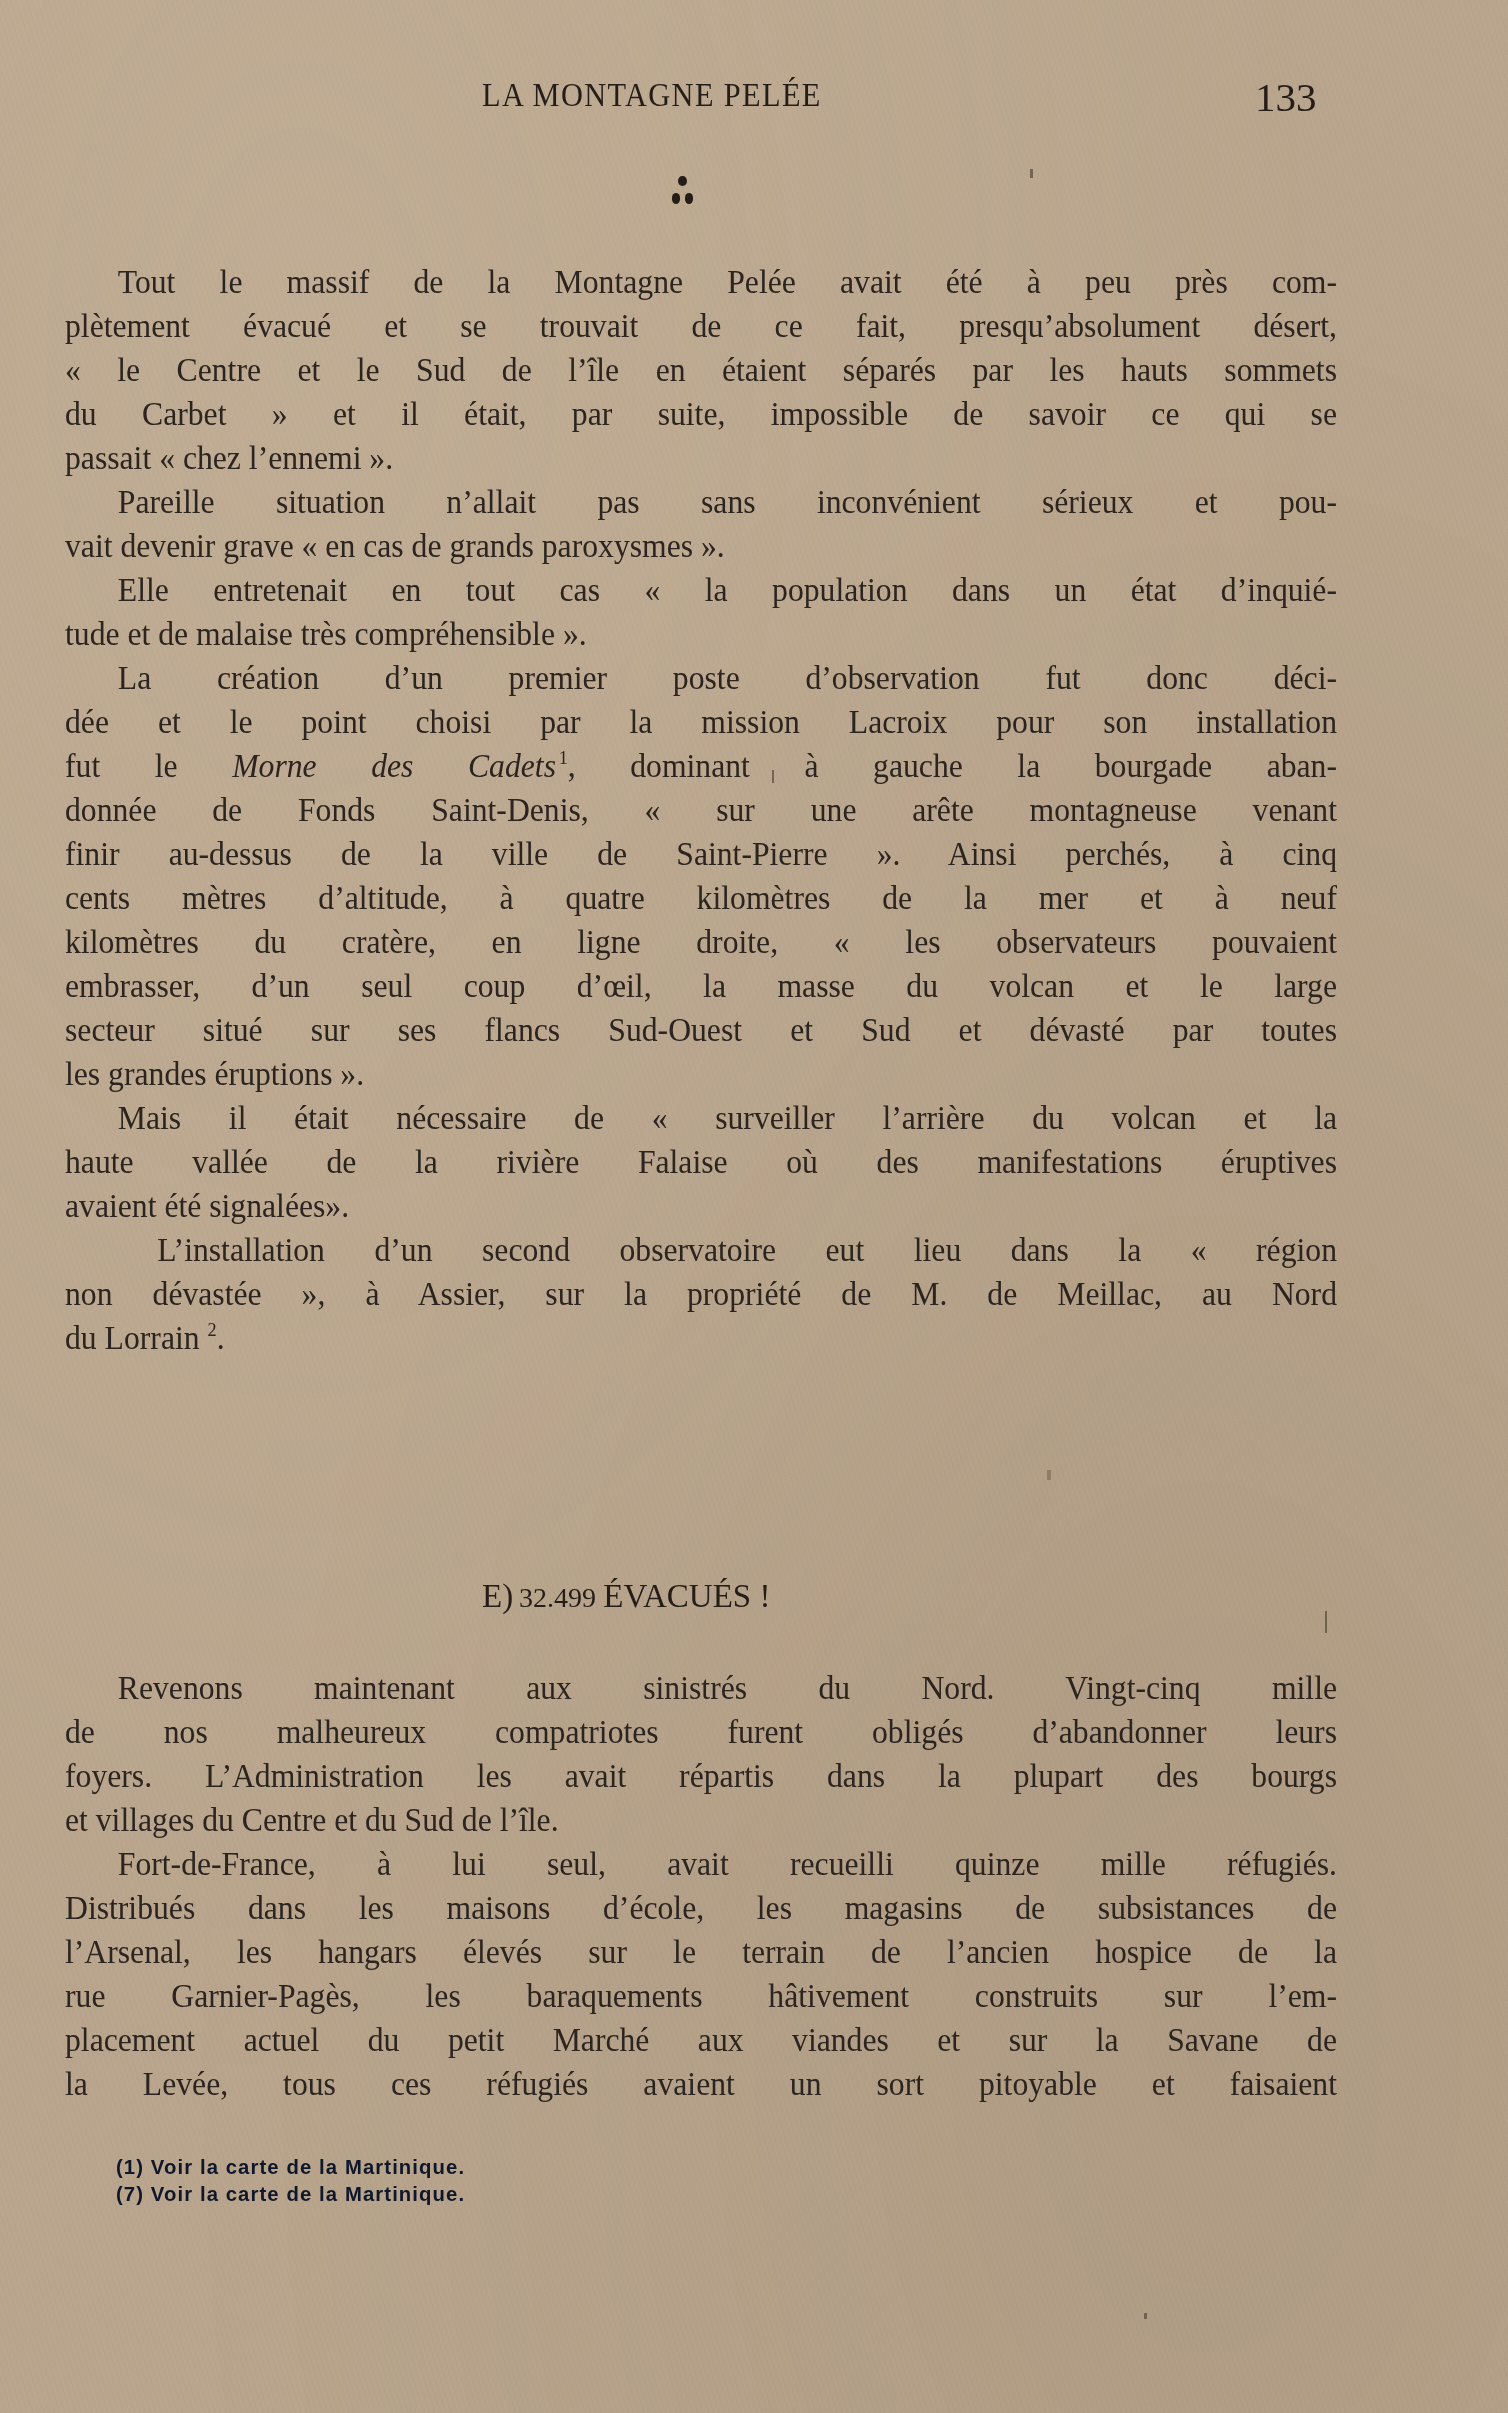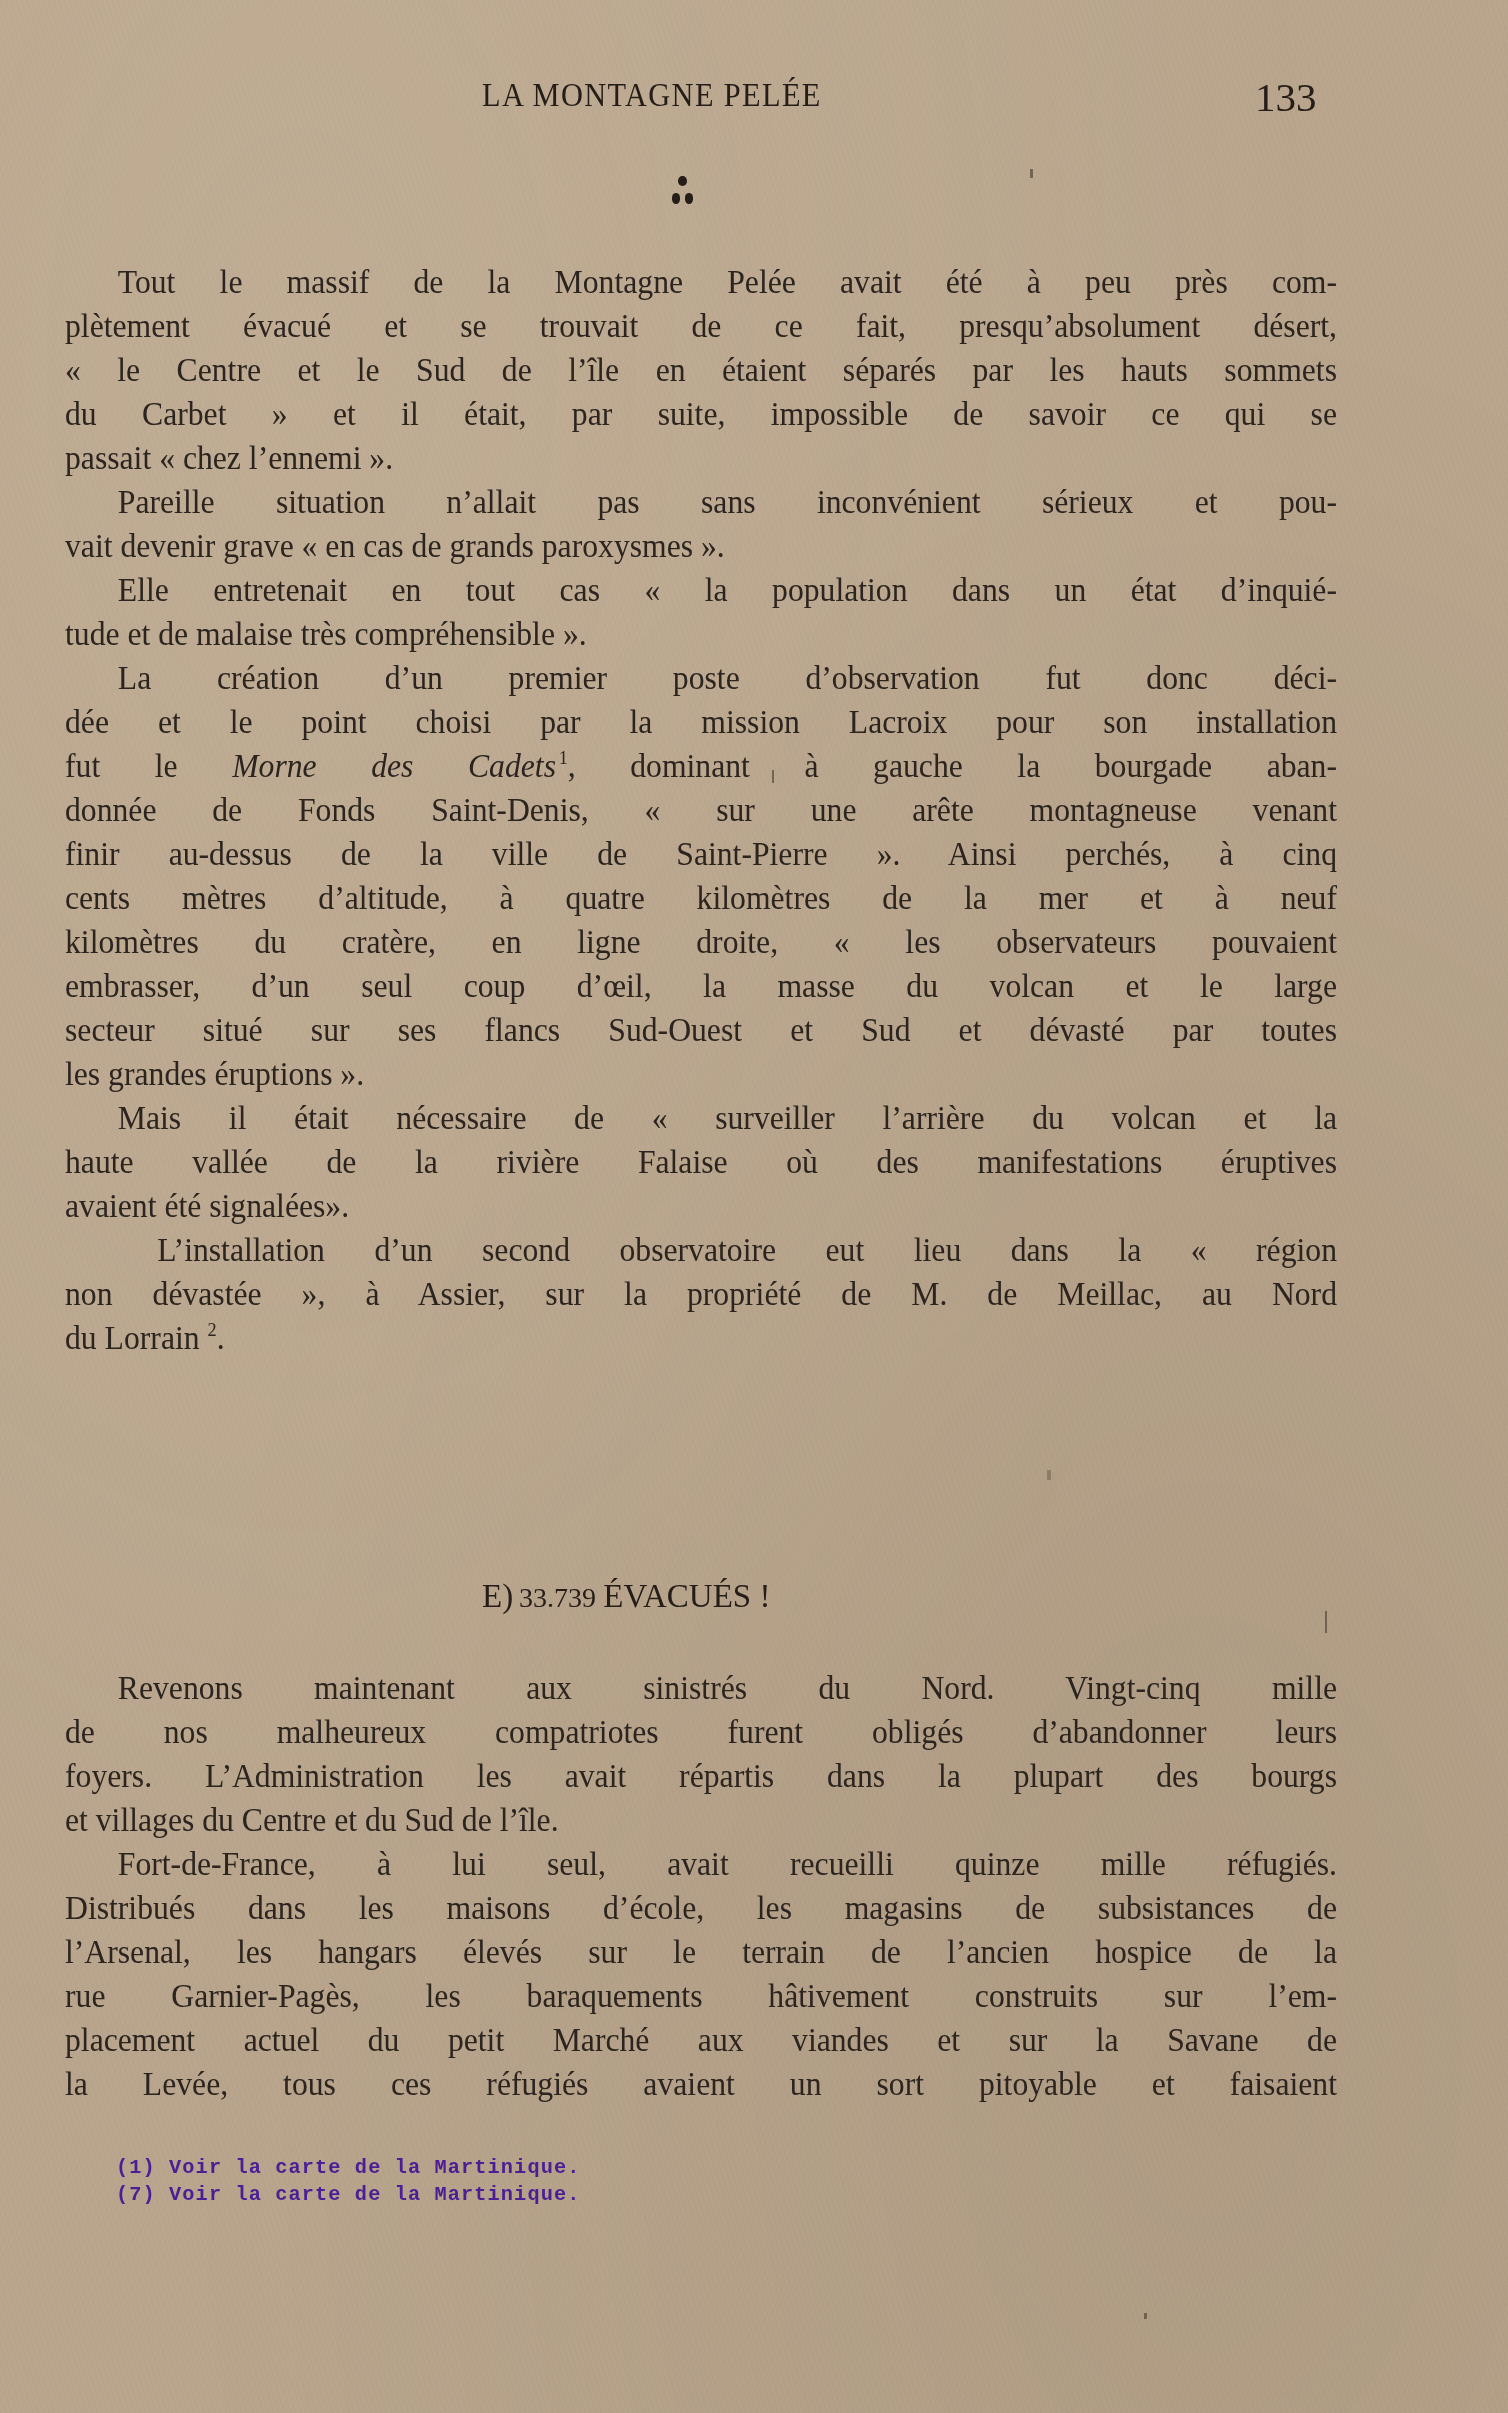--- a/index.html
+++ b/index.html
@@ -116,27 +116,27 @@
     margin: 0 7.3px 0 5.8px;
   }
   .footnotes {
     position: absolute;
     left: 116px;
     top: 2154px;
     width: 654px;
   }
   .footnote {
     display: block;
-    font-family: Liberation Mono, monospace;
+    font-family: Liberation Sans, sans-serif;
     font-weight: bold;
     font-size: 20.3px;
     line-height: 27px;
     height: 27px;
     letter-spacing: 1.1px;
-    color: #4c1d95;
+    color: #0f172a;
     white-space: nowrap;
   }
   .speck {
     position: absolute;
     background: #3a2f27;
     opacity: 0.55;
   }
 </style>
 </head>
 <body>
@@ -195,21 +195,21 @@
     </div>
 
     <div>
       <span class="line indent2">L’installation d’un second observatoire eut lieu dans la « région</span>
       <span class="line">non dévastée », à Assier, sur la propriété de M. de Meillac, au Nord</span>
       <span class="line last"><span>du Lorrain </span><sup class="fn">2</sup><span>.</span></span>
     </div>
   </div>
 
   <div class="section-heading">
-    <span>E)</span><span class="num">33.739</span><span>ÉVACUÉS !</span>
+    <span>E)</span><span class="num">32.499</span><span>ÉVACUÉS !</span>
   </div>
 
   <div class="text-block" style="top:1666px;">
     <div>
       <span class="line indent">Revenons maintenant aux sinistrés du Nord. Vingt-cinq mille</span>
       <span class="line">de nos malheureux compatriotes furent obligés d’abandonner leurs</span>
       <span class="line">foyers. L’Administration les avait répartis dans la plupart des bourgs</span>
       <span class="line last">et villages du Centre et du Sud de l’île.</span>
     </div>
     <div>

